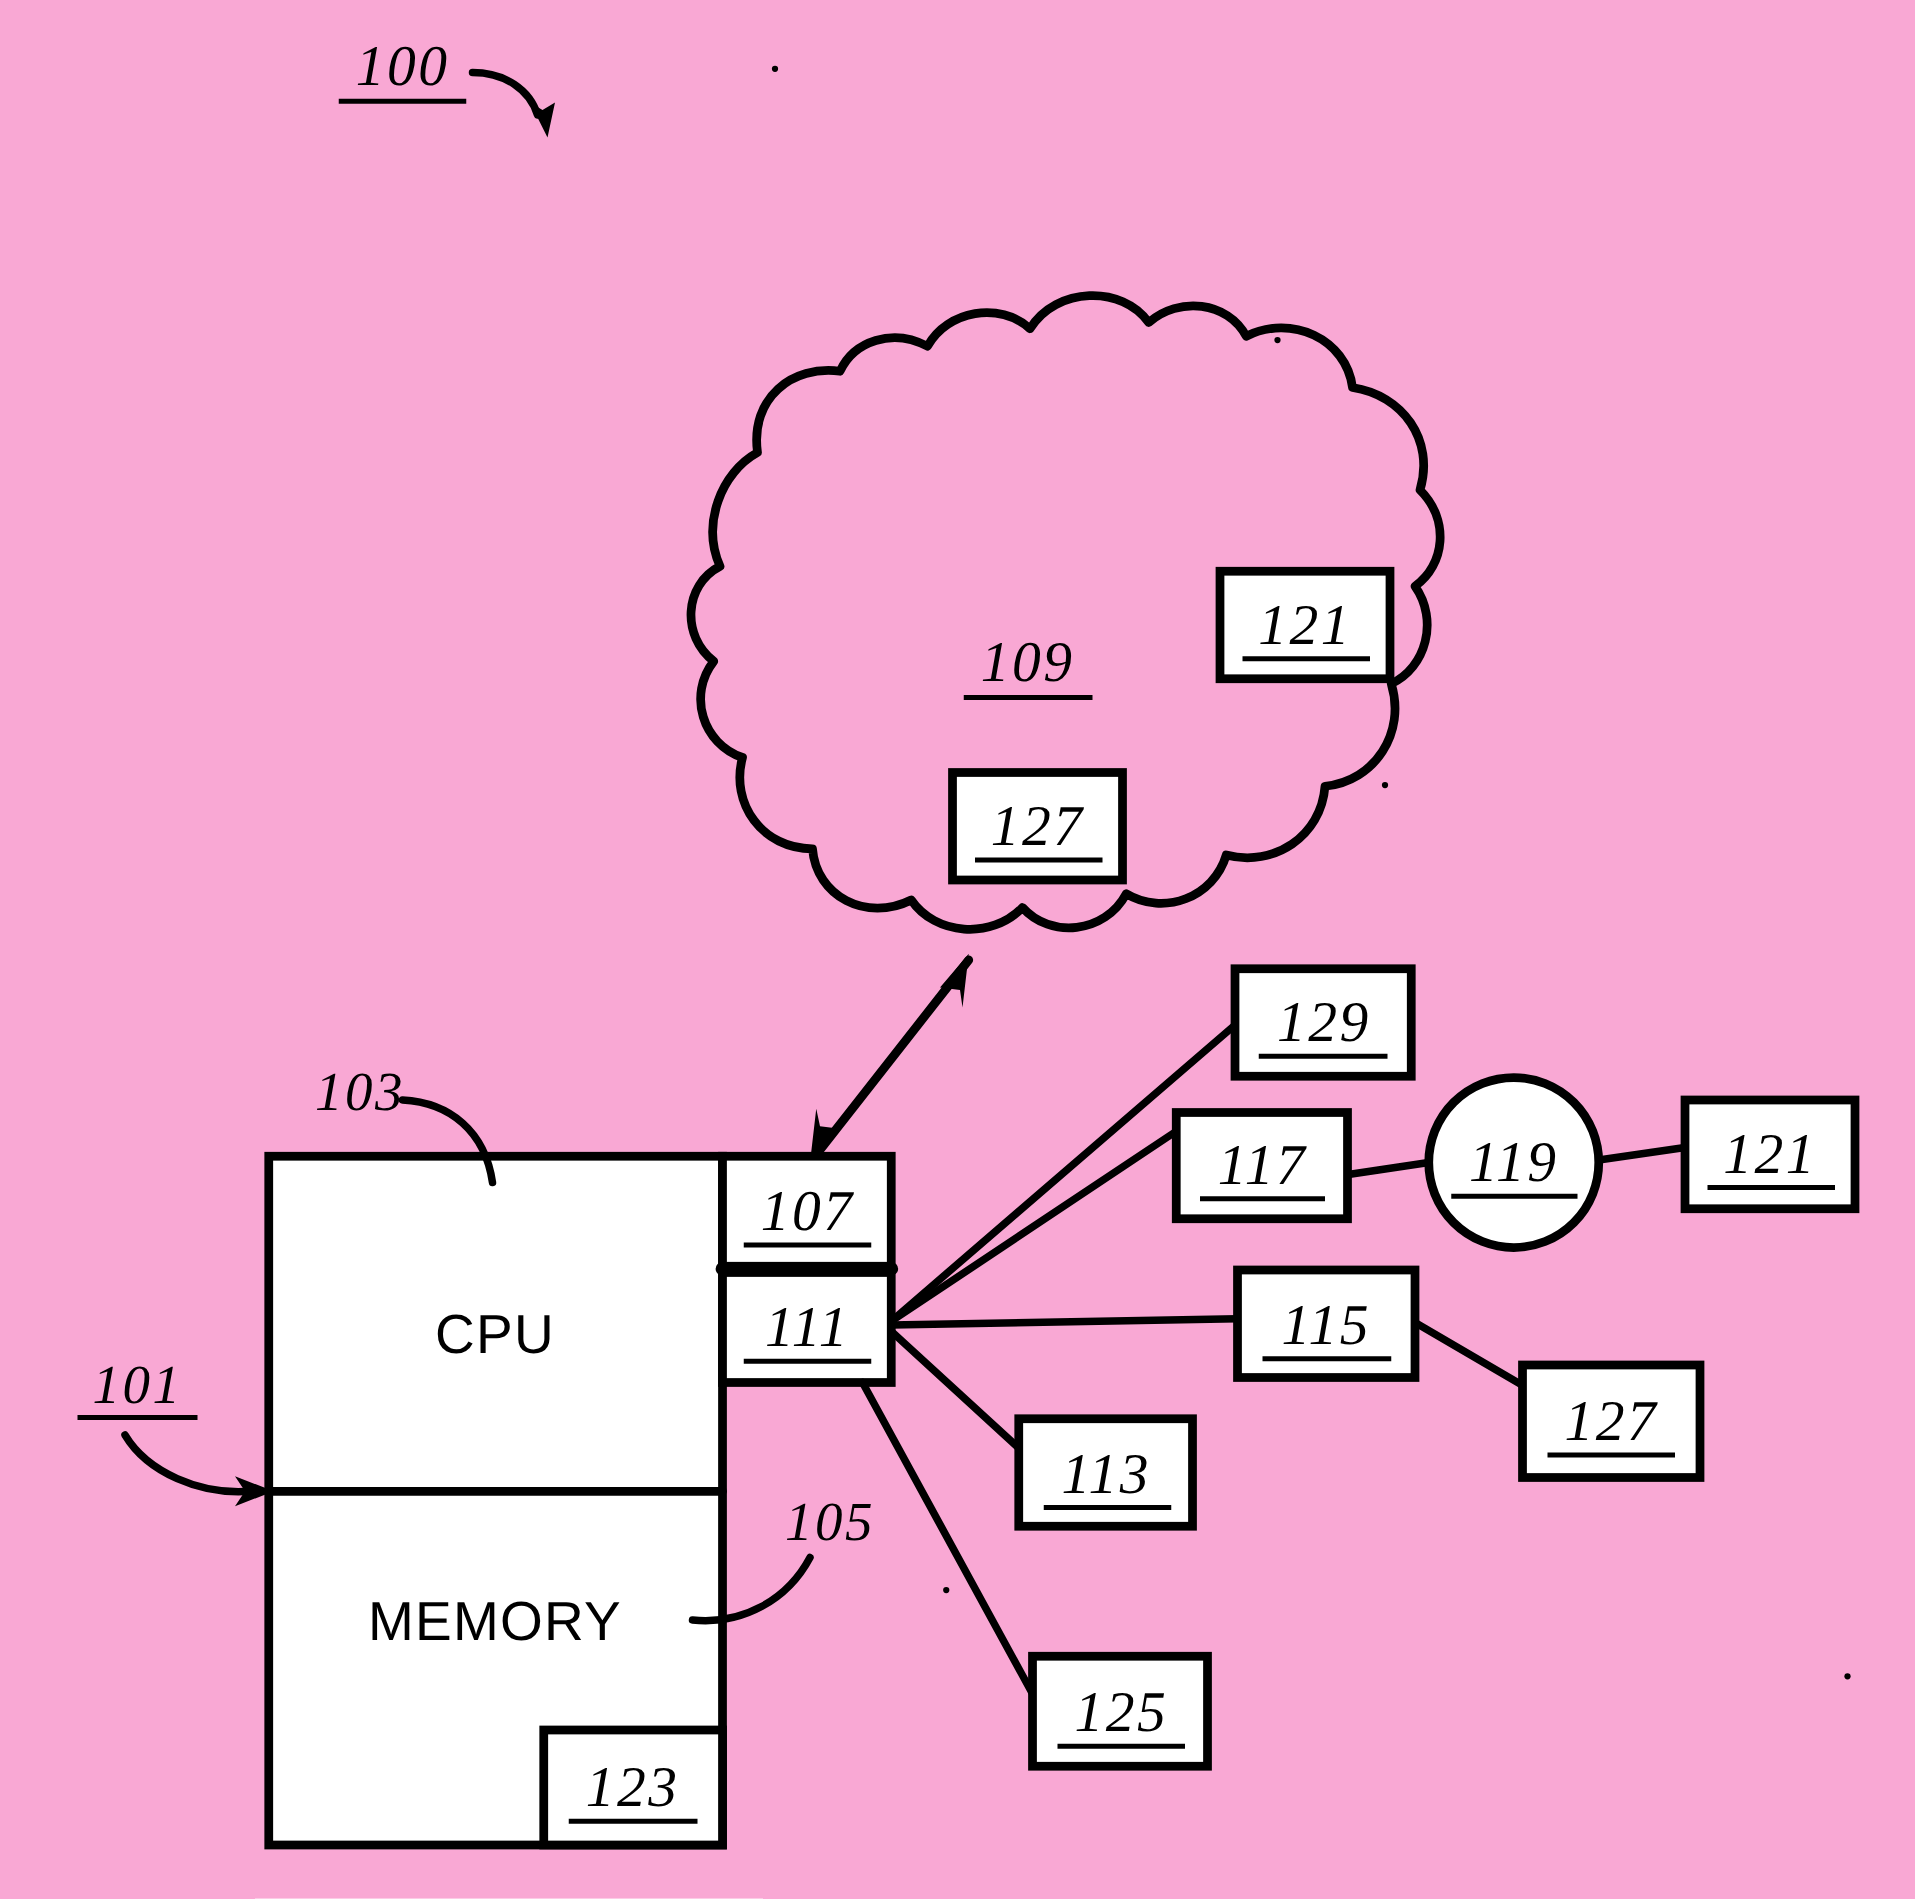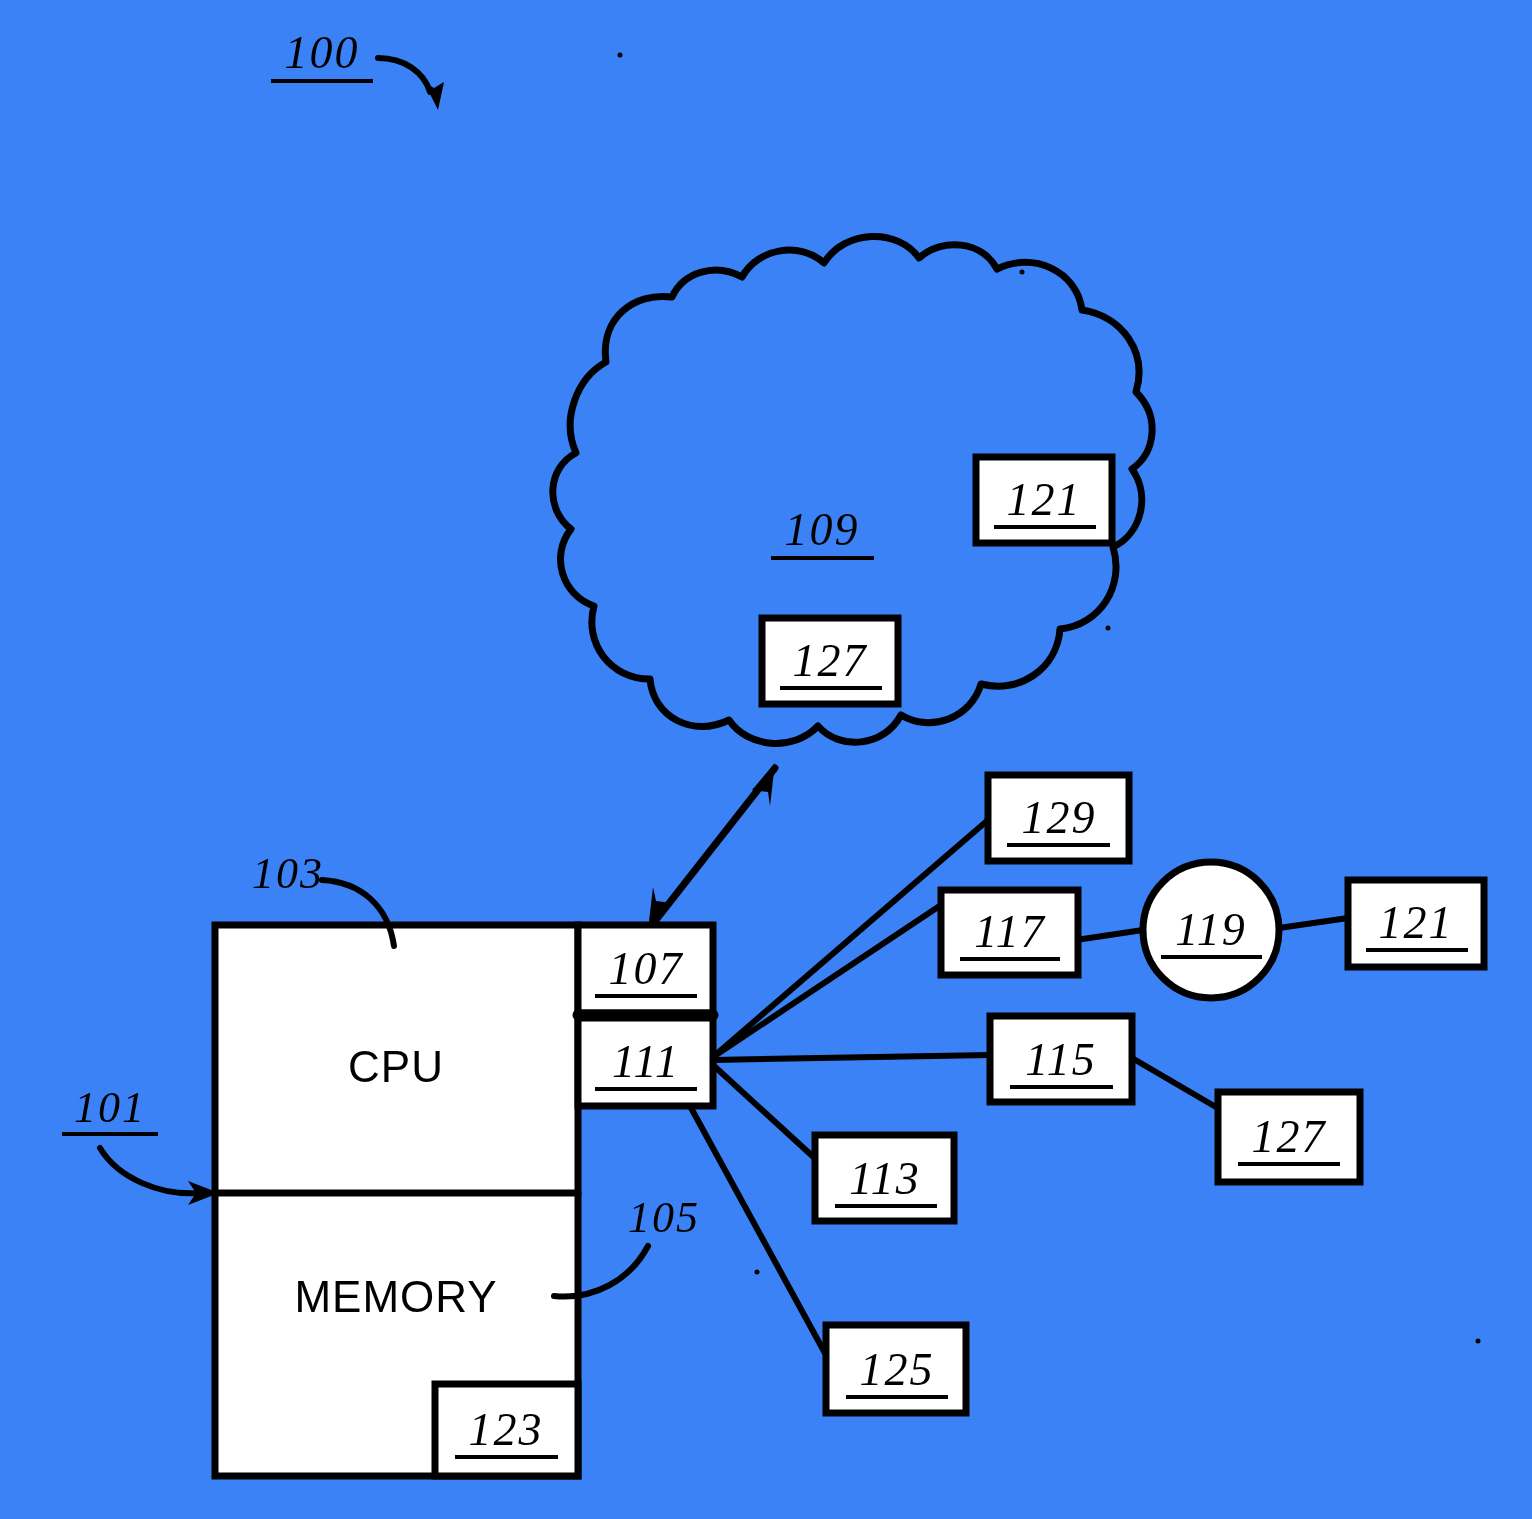--- a/index.html
+++ b/index.html
@@ -7,21 +7,21 @@
     padding: 0;
     background: #ffffff;
   }
   body {
     font-family: "Liberation Serif", serif;
   }
   #figure-root {
     position: relative;
     width: 1532px;
     height: 1519px;
-    background: #3b82f6;
+    background: #f9a8d4;
     overflow: hidden;
   }
   #figure-svg {
     position: absolute;
     top: 0;
     left: 0;
     width: 1532px;
     height: 1519px;
   }
   .ref-label {

